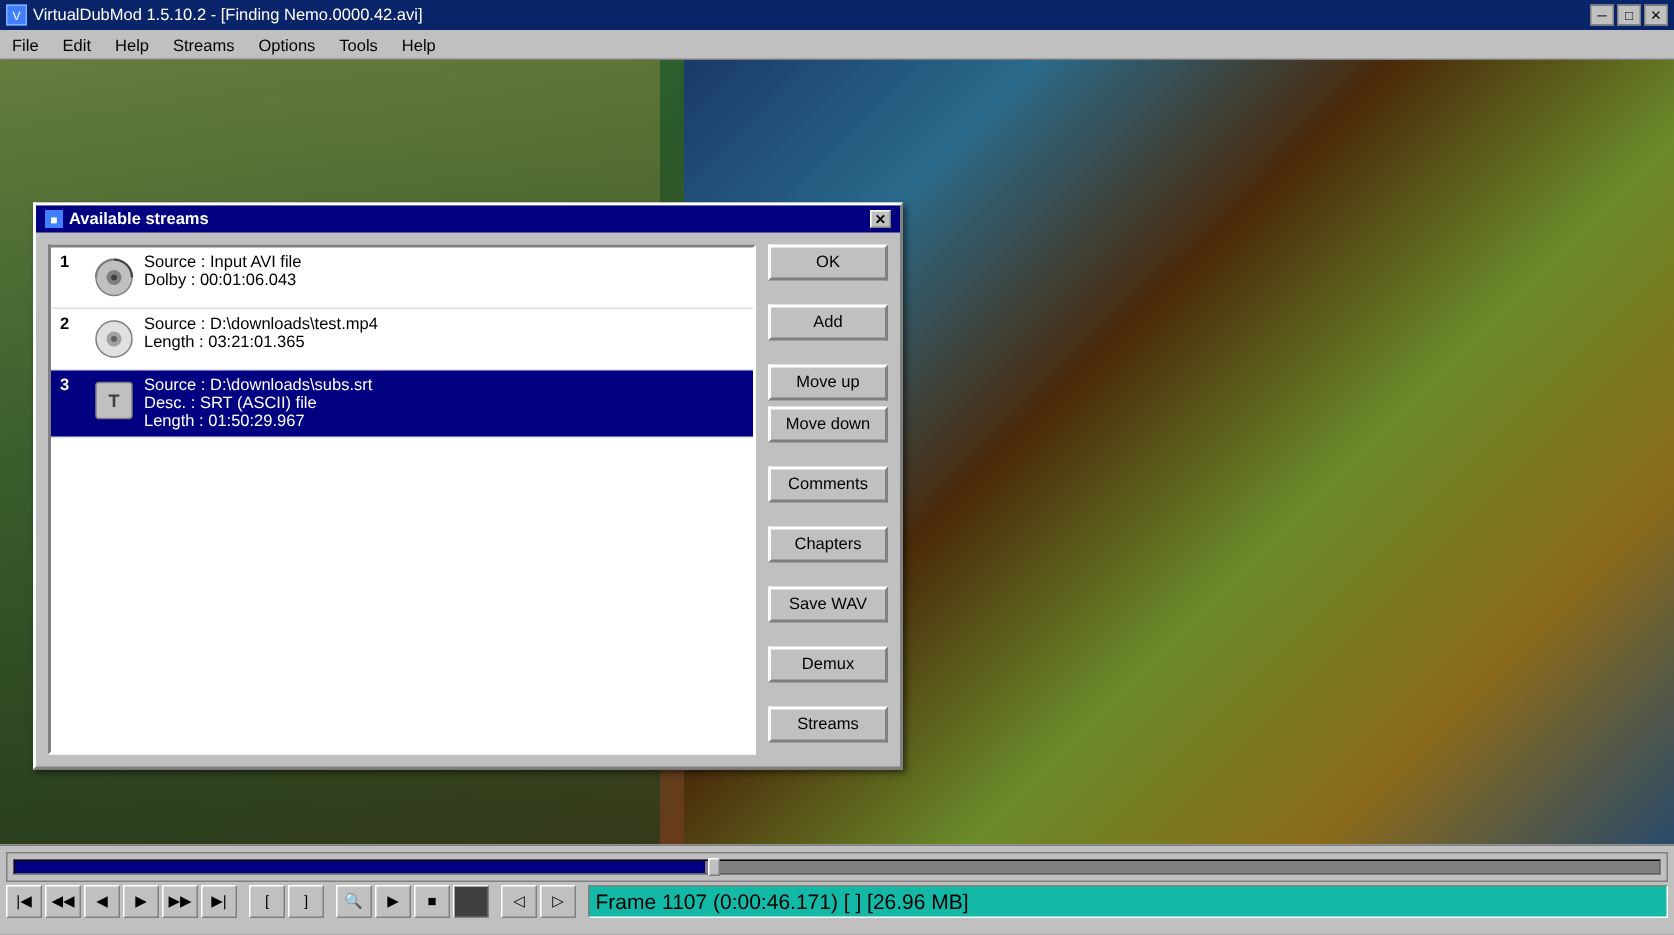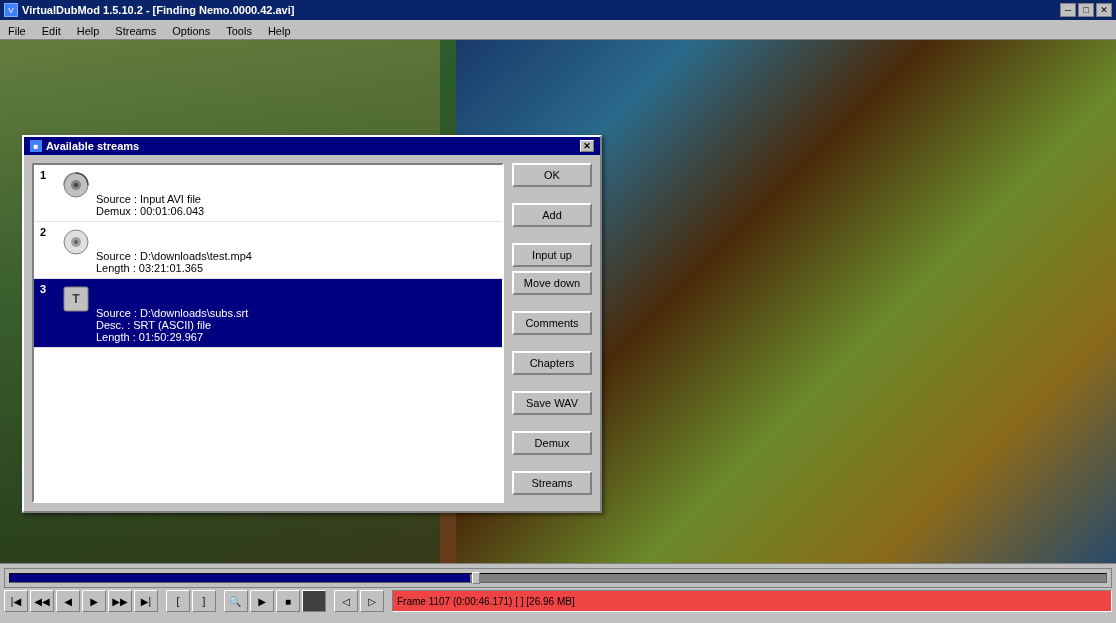--- a/index.html
+++ b/index.html
@@ -33,21 +33,21 @@
     .title-icon {
       width: 14px; height: 14px;
       background: #4080ff;
       border: 1px solid #80b0ff;
       font-size: 8px;
       display: flex; align-items: center; justify-content: center;
       color: white;
     }
     .title-text {
       font-size: 11px;
-      font-weight: bold;
+      font-weight: normal;
     }
     .title-buttons {
       display: flex; gap: 2px;
     }
     .title-btn {
       width: 16px; height: 14px;
       background: #c0c0c0;
       border: 1px solid #808080;
       display: flex; align-items: center; justify-content: center;
       font-size: 9px;
@@ -174,21 +174,20 @@
       flex-shrink: 0;
     }
     .stream-icon svg {
       width: 28px; height: 28px;
     }
     .stream-details {
       display: flex;
       flex-direction: column;
       justify-content: center;
       font-size: 11px;
-      margin-top: 24px;
     }
 
     
     .buttons-panel {
       display: flex;
       flex-direction: column;
       gap: 4px;
       min-width: 80px;
     }
     .btn {
@@ -253,26 +252,26 @@
       background: #c0c0c0;
       border: 1px solid;
       border-color: #ffffff #808080 #808080 #ffffff;
       display: flex; align-items: center; justify-content: center;
       cursor: pointer;
       font-size: 10px;
     }
     .status-text {
       flex: 1;
       height: 22px;
-      background: #ef4444;
+      background: #14b8a6;
       border: 1px solid;
       border-color: #808080 #ffffff #ffffff #808080;
       display: flex; align-items: center;
       padding: 4px 4px;
-      font-size: 10px;
+      font-size: 14px;
     }
     .separator {
       width: 4px;
     }
   </style>
 </head>
 <body>
 
 <div class="title-bar">
   <div class="title-bar-left">
@@ -323,21 +322,21 @@
               <svg viewBox="0 0 28 28" xmlns="http://www.w3.org/2000/svg">
                 <circle cx="14" cy="14" r="12" fill="#c0c0c0" stroke="#808080" stroke-width="1"></circle>
                 <circle cx="14" cy="14" r="5" fill="#808080"></circle>
                 <circle cx="14" cy="14" r="2" fill="#404040"></circle>
                 <path d="M14 2 A12 12 0 0 1 26 14" fill="none" stroke="#404040" stroke-width="1.5"></path>
                 <path d="M14 2 A12 12 0 0 0 2 14" fill="none" stroke="#808080" stroke-width="1.5"></path>
               </svg>
             </div>
             <div class="stream-details">
               <span>Source : Input AVI file</span>
-              <span>Demux : 00:01:06.043</span>
+              <span>Dolby : 00:01:06.043</span>
             </div>
           </div>
         </div>
 
         <div class="stream-item">
           <div style="display:flex;align-items:flex-start;gap:4px;width:100%;">
             <span class="stream-num">2</span>
             <div class="stream-icon">
               <svg viewBox="0 0 28 28" xmlns="http://www.w3.org/2000/svg">
                 <circle cx="14" cy="14" r="12" fill="#e0e0e0" stroke="#808080" stroke-width="1"></circle>
@@ -370,21 +369,21 @@
         </div>
 
         <div style="height:100px;"></div>
       </div>
 
       <div class="buttons-panel">
         <button class="btn">OK</button>
         <div class="btn-spacer"></div>
         <button class="btn">Add</button>
         <div class="btn-spacer"></div>
-        <button class="btn">Input up</button>
+        <button class="btn">Move up</button>
         <button class="btn">Move down</button>
         <div class="btn-spacer"></div>
         <button class="btn">Comments</button>
         <div class="btn-spacer"></div>
         <button class="btn">Chapters</button>
         <div class="btn-spacer"></div>
         <button class="btn">Save WAV</button>
         <div class="btn-spacer"></div>
         <button class="btn">Demux</button>
         <div class="btn-spacer"></div>

